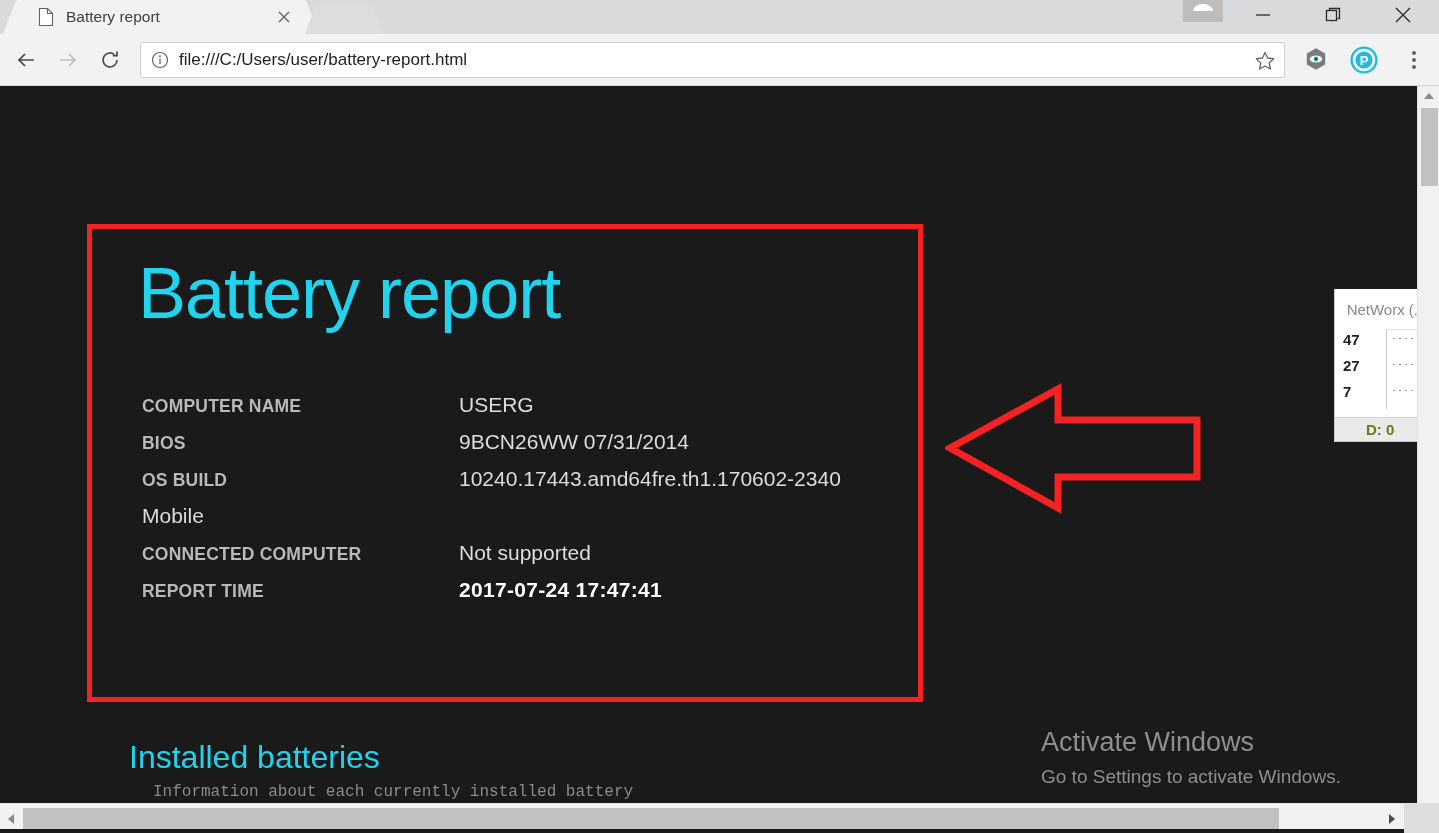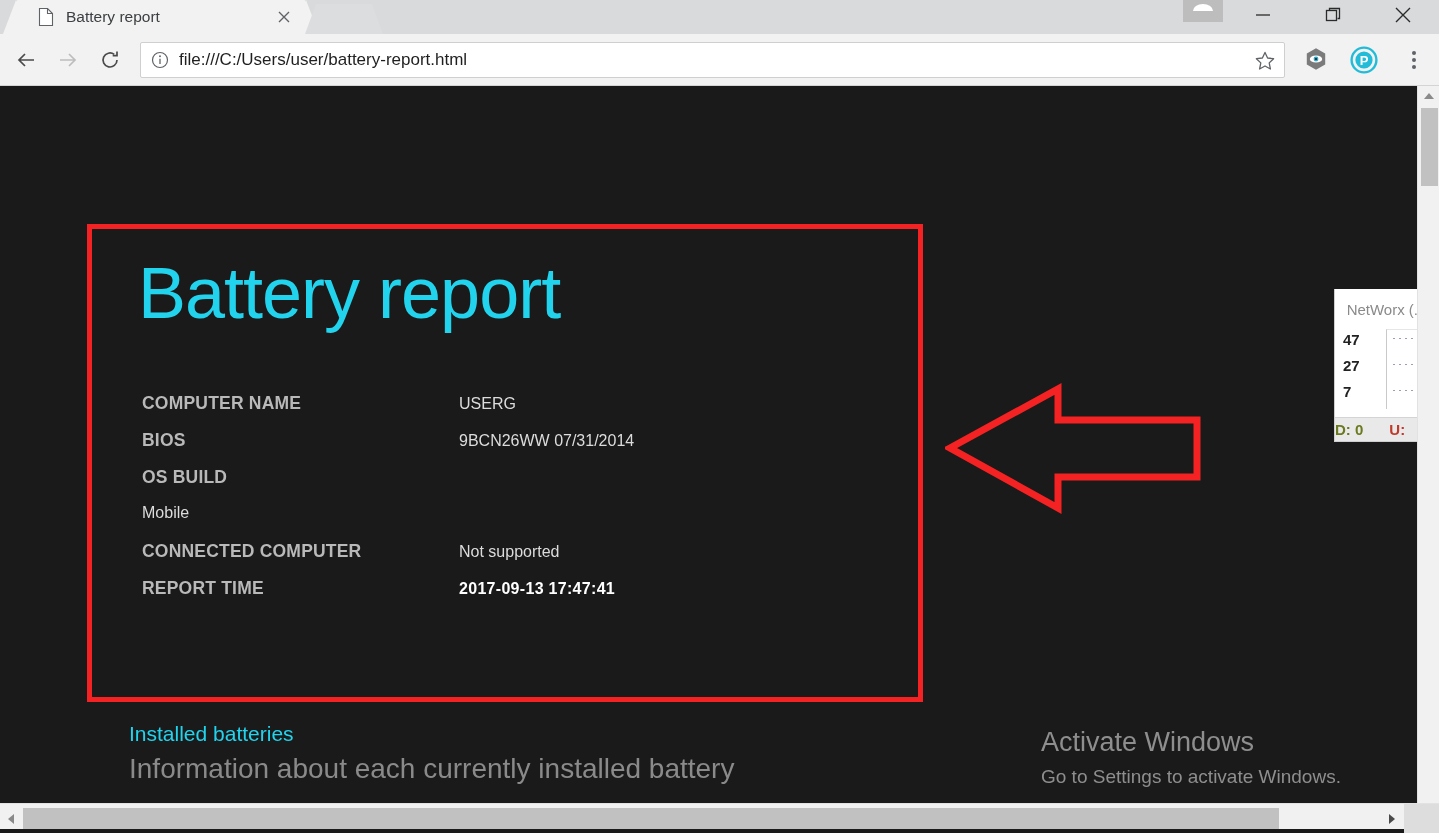--- a/index.html
+++ b/index.html
@@ -142,42 +142,44 @@
     position: absolute; left: 50px; top: 164px;
   }
   .info-row { display: flex; align-items: baseline; height: 37px; }
   .info-label {
     width: 317px; flex: none;
     font-size: 17.5px; font-weight: bold; color: #b9b9b9;
     letter-spacing: 0.2px;
     font-family: "Liberation Sans", sans-serif;
   }
   .info-value {
-    font-size: 16px; font-weight: 300; color: #dcdcdc;
+    font-size: 21px; font-weight: 300; color: #dcdcdc;
     font-family: "Liberation Sans", sans-serif;
   }
   .info-value.emph { color: #ffffff; font-weight: 600; letter-spacing: 0.3px; }
 
   
   .arrow-annotation {
     position: absolute; left: 945px; top: 292px; width: 258px; height: 136px;
   }
 
   
   .section {
     position: absolute; left: 129px; top: 635px;
   }
   .section-title {
-    font-size: 21px; font-weight: 400; color: #22d3ee; line-height: 1.25;
-    font-family: "Liberation Sans", sans-serif;
+    font-size: 32px; font-weight: 400; color: #22d3ee; line-height: 1.25;
+    font-family: "Liberation Sans", sans-serif;
+    margin-top: 16px;
   }
   .section-sub {
     margin-top: 6px;
-    font-size: 28px; font-weight: 300; color: #8a8a8a;
-    font-family: Liberation Sans, sans-serif;
+    font-size: 16px; font-weight: 300; color: #8a8a8a;
+    font-family: Liberation Mono, monospace;
+    margin-left: 24px;
   }
 
   
   .watermark { position: absolute; left: 1041px; top: 640px; }
   .wm-title {
     font-size: 27px; font-weight: 300; color: #8e8e8e; line-height: 1.25;
     font-family: "Liberation Sans", sans-serif;
   }
   .wm-sub {
     margin-top: 6px; font-size: 19px; font-weight: 300; color: #8e8e8e;
@@ -209,21 +211,21 @@
     position: absolute; left: 6px; right: 0; height: 1px;
     background-image: repeating-linear-gradient(to right, #9aa0b0 0 2px, transparent 2px 6px);
   }
   .networx-status {
     position: absolute; left: 0; bottom: 0; width: 105px; height: 24px;
     background: #e9e9e9; border-top: 1px solid #d4d4d4;
     display: flex; align-items: center;
     font-size: 15px; font-weight: bold;
     font-family: "Liberation Sans", sans-serif;
   }
-  .nw-down { margin-left: 0; color: #6b7a1e; }
+  .nw-down { margin-left: 31px; color: #6b7a1e; }
   .nw-up   { margin-left: 26px; color: #c0392b; }
 
   
   .vscroll {
     position: absolute; left: 1417px; top: 86px; width: 22px; height: 717px;
     background: #f1f1f1; border-left: 1px solid #e2e2e2;
   }
   .vs-arrow-up {
     position: absolute; left: 0; top: 0; width: 22px; height: 20px;
     display: flex; align-items: center; justify-content: center; cursor: pointer;
@@ -380,34 +382,35 @@
         </div>
 
 
         <div class="info-row">
           <div class="info-label">BIOS</div>
           <div class="info-value">9BCN26WW 07/31/2014</div>
         </div>
 
         <div class="info-row">
           <div class="info-label">OS BUILD</div>
+          <div class="info-value">10240.17443.amd64fre.th1.170602-2340</div>
         </div>
 
         <div class="info-row">
           <div class="info-value">Mobile</div>
         </div>
 
         <div class="info-row">
           <div class="info-label">CONNECTED COMPUTER</div>
           <div class="info-value">Not supported</div>
         </div>
 
         <div class="info-row">
           <div class="info-label">REPORT TIME</div>
-          <div class="info-value emph">2017-09-13  17:47:41</div>
+          <div class="info-value emph">2017-07-24  17:47:41</div>
         </div>
 
       </div>
     </div>
 
     <div class="arrow-annotation">
       <svg width="258" height="136" viewBox="0 0 258 136">
         <path d="M5 70 L113 11 L113 42 L252 42 L252 99 L113 99 L113 130 Z" fill="none" stroke="#f42222" stroke-width="7" stroke-linejoin="miter"></path>
       </svg>
     </div>

